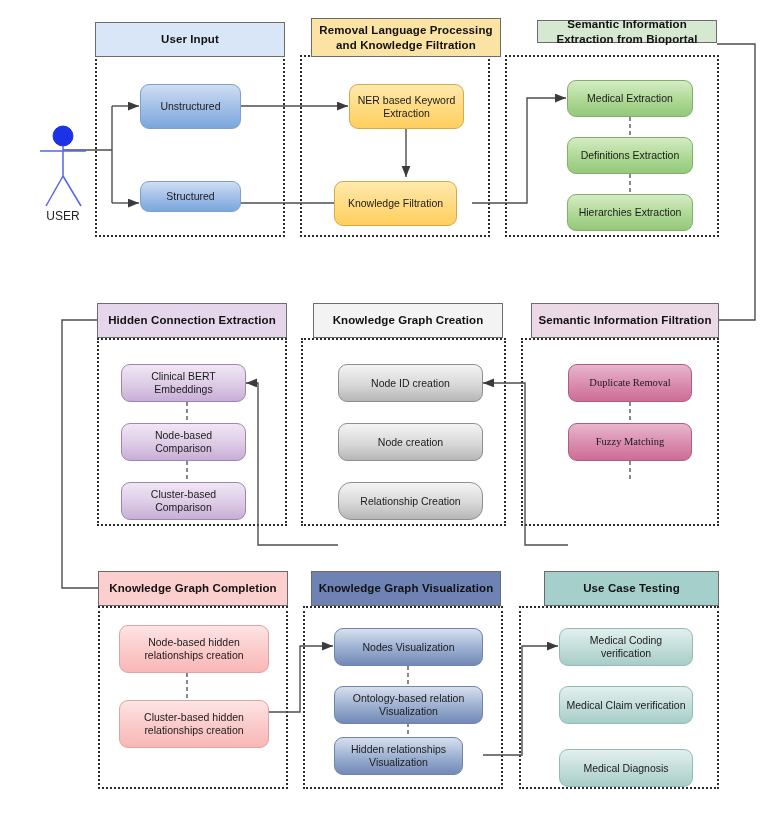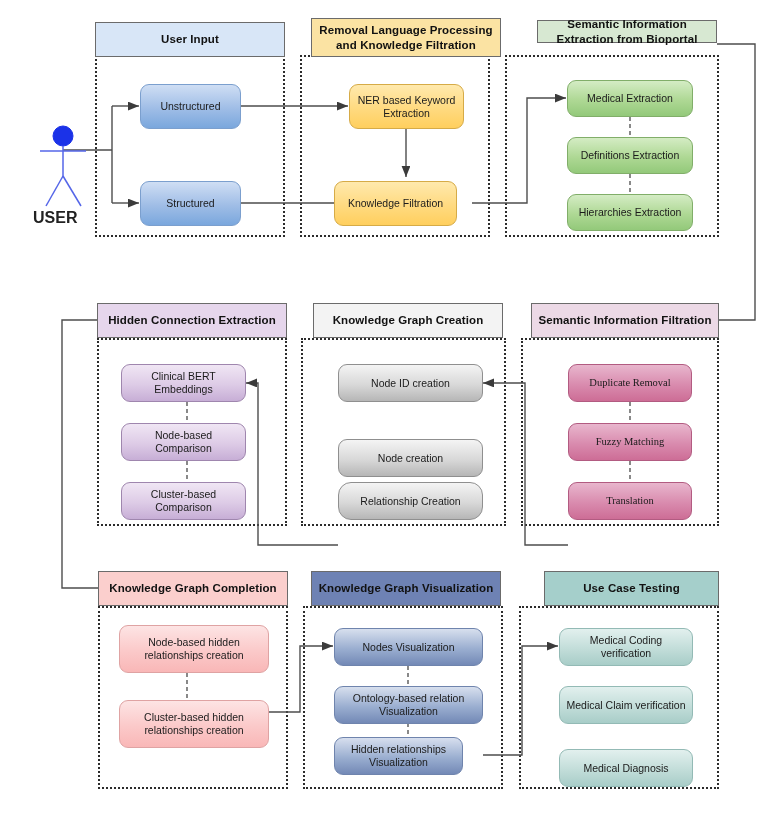--- a/index.html
+++ b/index.html
@@ -70,24 +70,24 @@
     position:absolute;
     left:0;top:0;
     width:769px;height:816px;
     z-index:4;
     pointer-events:none;
   }
 
   
   .actor-label{
     position:absolute;
-    font-size:16px;
+    font-size:12px;
     color:#222222;
+    text-align:center;
     z-index:6;
-    font-weight:bold;
   }
 </style>
 </head>
 <body>
 
 <div id="stage">
 
   <svg class="svg-layer" viewBox="0 0 769 816">
     <defs>
       <marker id="arrow" markerWidth="9" markerHeight="9" refX="8" refY="3.2" orient="auto" markerUnits="strokeWidth">
@@ -156,21 +156,21 @@
   <div class="group" style="left:95px;top:55px;width:190px;height:182px;"></div>
   <div class="header" style="left:95px;top:22px;width:190px;height:35px;background:#d8e6f7;">User Input</div>
 
   <div class="group" style="left:300px;top:55px;width:190px;height:182px;"></div>
   <div class="header" style="left:311px;top:18px;width:190px;height:39px;background:#fbe3a3;">Removal Language Processing and Knowledge Filtration</div>
 
   <div class="group" style="left:505px;top:55px;width:214px;height:182px;"></div>
   <div class="header" style="left:537px;top:20px;width:180px;height:23px;background:#d7e8d2;">Semantic Information Extraction from Bioportal</div>
 
   <div class="node n-blue" style="left:140px;top:84px;width:101px;height:45px;">Unstructured</div>
-  <div class="node n-blue" style="left:140px;top:181px;width:101px;height:45px;">Structured</div>
+  <div class="node n-blue" style="left:140px;top:181px;width:101px;height:31px;">Structured</div>
 
   <div class="node n-yellow" style="left:349px;top:84px;width:115px;height:45px;">NER based Keyword Extraction</div>
   <div class="node n-yellow" style="left:334px;top:181px;width:123px;height:45px;text-align:center;">Knowledge Filtration</div>
 
   <div class="node n-green" style="left:567px;top:80px;width:126px;height:37px;">Medical Extraction</div>
   <div class="node n-green" style="left:567px;top:137px;width:126px;height:37px;">Definitions Extraction</div>
   <div class="node n-green" style="left:567px;top:194px;width:126px;height:37px;">Hierarchies Extraction</div>
 
   <div class="group" style="left:97px;top:338px;width:190px;height:188px;"></div>
   <div class="header" style="left:97px;top:303px;width:190px;height:35px;background:#e6d6ec;">Hidden Connection Extraction</div>
@@ -179,26 +179,25 @@
   <div class="header" style="left:313px;top:303px;width:190px;height:35px;background:#f3f3f3;">Knowledge Graph Creation</div>
 
   <div class="group" style="left:521px;top:338px;width:198px;height:188px;"></div>
   <div class="header" style="left:531px;top:303px;width:188px;height:35px;background:#ecd9e6;">Semantic Information Filtration</div>
 
   <div class="node n-purple" style="left:121px;top:364px;width:125px;height:38px;">Clinical BERT Embeddings</div>
   <div class="node n-purple" style="left:121px;top:423px;width:125px;height:38px;">Node-based Comparison</div>
   <div class="node n-purple" style="left:121px;top:482px;width:125px;height:38px;">Cluster-based Comparison</div>
 
   <div class="node n-gray" style="left:338px;top:364px;width:145px;height:38px;">Node ID creation</div>
-  <div class="node n-gray" style="left:338px;top:423px;width:145px;height:38px;margin-top:16px;">Node creation</div>
+  <div class="node n-gray" style="left:338px;top:423px;width:145px;height:38px;">Node creation</div>
   <div class="node n-gray" style="left:338px;top:482px;width:145px;height:38px;border-radius:13px;">Relationship Creation</div>
 
   <div class="node n-magenta" style="left:568px;top:364px;width:124px;height:38px;">Duplicate Removal</div>
   <div class="node n-magenta" style="left:568px;top:423px;width:124px;height:38px;">Fuzzy Matching</div>
-  <div class="node n-magenta" style="left:568px;top:482px;width:124px;height:38px;">Translation</div>
 
   <div class="group" style="left:98px;top:606px;width:190px;height:183px;"></div>
   <div class="header" style="left:98px;top:571px;width:190px;height:35px;background:#fbcfcd;">Knowledge Graph Completion</div>
 
   <div class="group" style="left:303px;top:606px;width:200px;height:183px;"></div>
   <div class="header" style="left:311px;top:571px;width:190px;height:35px;background:#6e82b4;">Knowledge Graph Visualization</div>
 
   <div class="group" style="left:519px;top:606px;width:200px;height:183px;"></div>
   <div class="header" style="left:544px;top:571px;width:175px;height:35px;background:#a5cfcb;">Use Case Testing</div>
 

